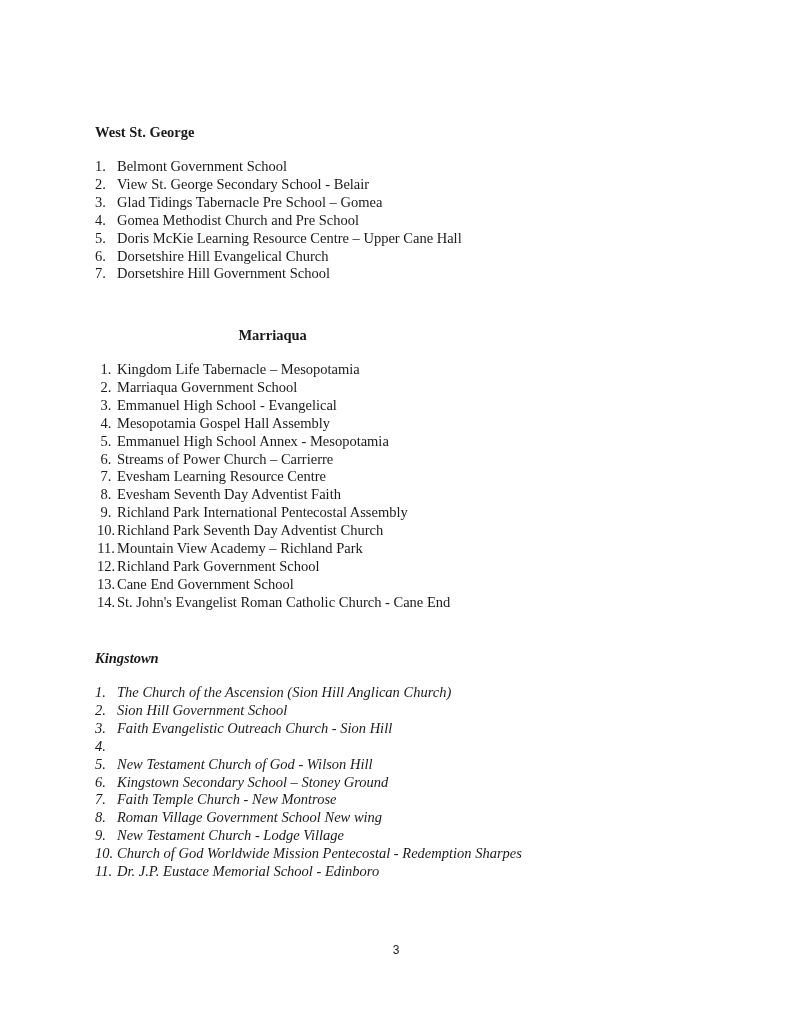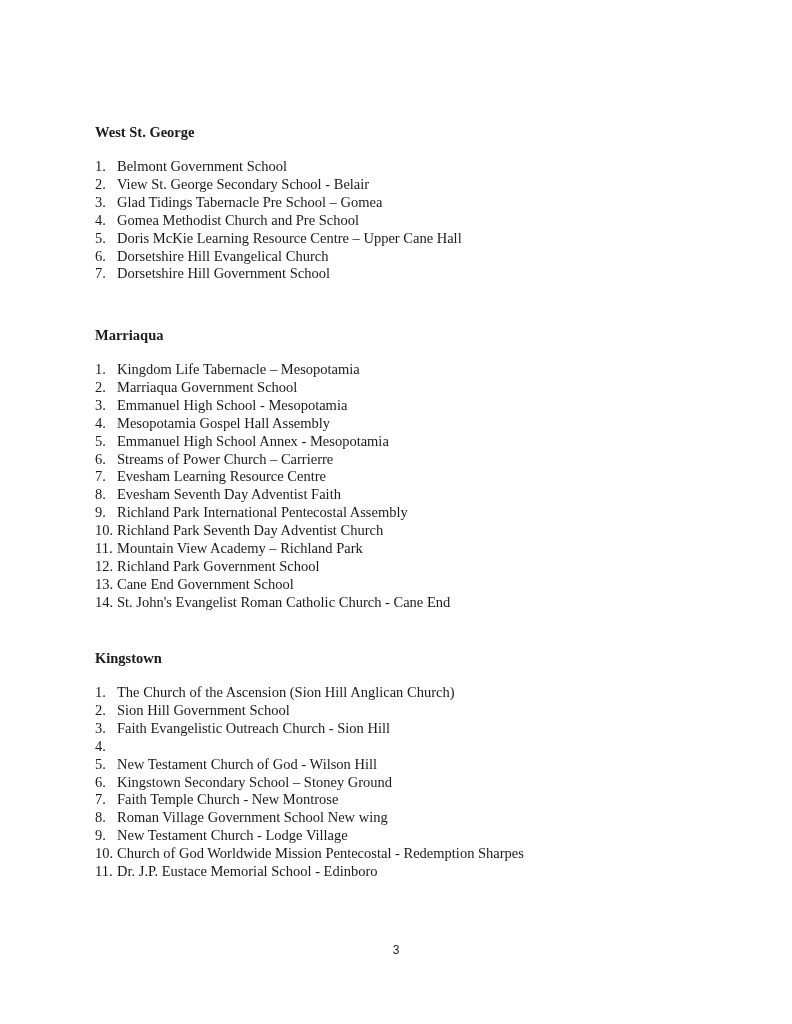--- a/index.html
+++ b/index.html
@@ -5,22 +5,22 @@
     html, body { margin: 0; padding: 0; background: #ffffff; }
     body { width: 792px; height: 1024px; position: relative; overflow: hidden;
            font-family: "Liberation Serif", "DejaVu Serif", serif; color: #1a1a1a; }
     .page { position: absolute; left: 0; top: 0; width: 792px; height: 1024px; }
     .section { position: absolute; left: 95px; }
     .section h2 { margin: 0; font-size: 14.5px; font-weight: bold; line-height: 18px; }
     .section ol { list-style: none; margin: 0; padding: 0; margin-top: 17px; }
     .section li { font-size: 14.5px; line-height: 17.9px; white-space: nowrap; display: flex; }
     .section li .num { display: inline-block; width: 22px; }
     #sec-0 { top: 123px; }
-    #sec-1 { top: 326px; }
-    #sec-2 { top: 649px; }
+    #sec-1 { top: 326px; text-align: center; }
+    #sec-2 { top: 649px; font-style: italic; }
     .page-number { position: absolute; top: 943px; left: 0; width: 792px; text-align: center;
                    font-family: "Liberation Sans", "DejaVu Sans", sans-serif; font-size: 12px; color: #222; }
   </style>
 </head>
 <body>
 
 <div class="page">
   <div class="section" id="sec-0">
     <h2>West St. George</h2>
     <ol>
@@ -60,21 +60,21 @@
         <li>
           <span class="num">1.</span>
           <span>Kingdom Life Tabernacle – Mesopotamia</span>
         </li>
         <li>
           <span class="num">2.</span>
           <span>Marriaqua Government School</span>
         </li>
         <li>
           <span class="num">3.</span>
-          <span>Emmanuel High School - Mesopotamia</span>
+          <span>Emmanuel High School - Evangelical</span>
         </li>
         <li>
           <span class="num">4.</span>
           <span>Mesopotamia Gospel Hall Assembly</span>
         </li>
         <li>
           <span class="num">5.</span>
           <span>Emmanuel High School Annex - Mesopotamia</span>
         </li>
         <li>

